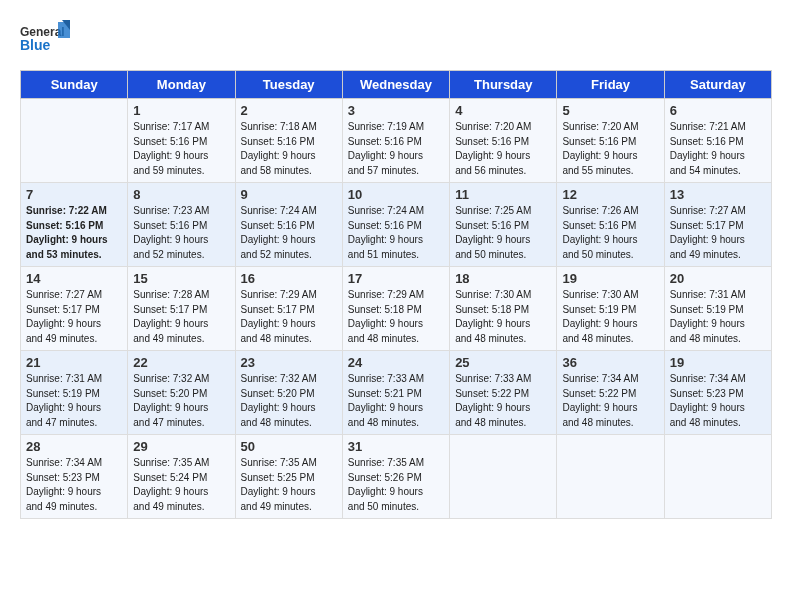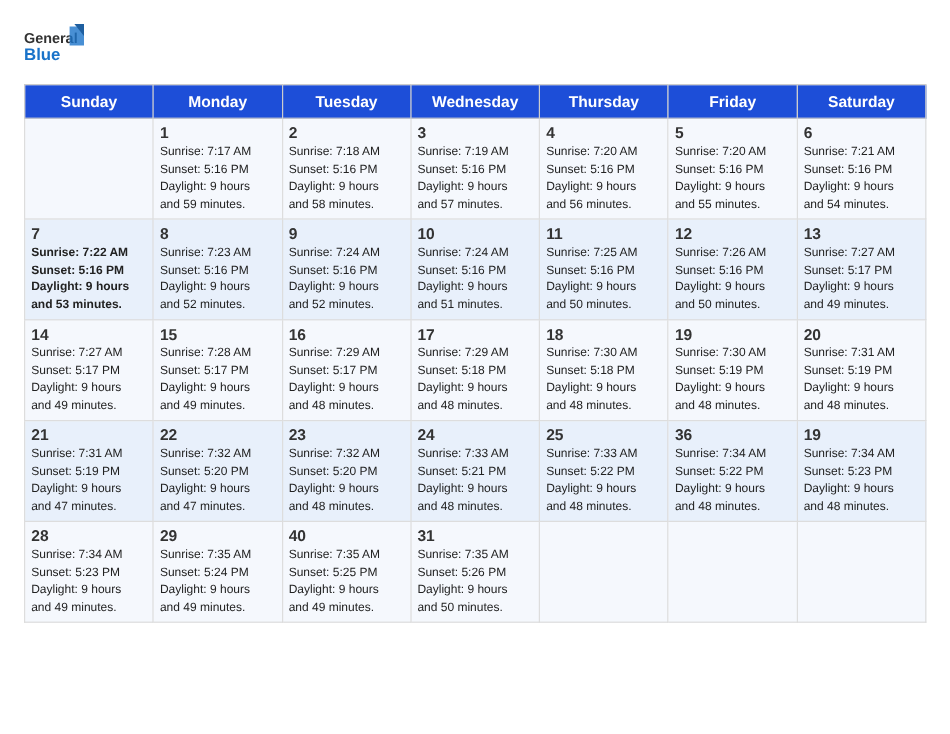--- a/index.html
+++ b/index.html
@@ -316,21 +316,21 @@
 and 49 minutes.</div>
         </td>
         <td>
           <span class="day-number">29</span>
           <div class="day-detail" style="white-space: pre-line;">Sunrise: 7:35 AM
 Sunset: 5:24 PM
 Daylight: 9 hours
 and 49 minutes.</div>
         </td>
         <td>
-          <span class="day-number">40</span>
+          <span class="day-number">50</span>
           <div class="day-detail" style="white-space: pre-line;">Sunrise: 7:35 AM
 Sunset: 5:25 PM
 Daylight: 9 hours
 and 49 minutes.</div>
         </td>
         <td>
           <span class="day-number">31</span>
           <div class="day-detail" style="white-space: pre-line;">Sunrise: 7:35 AM
 Sunset: 5:26 PM
 Daylight: 9 hours

